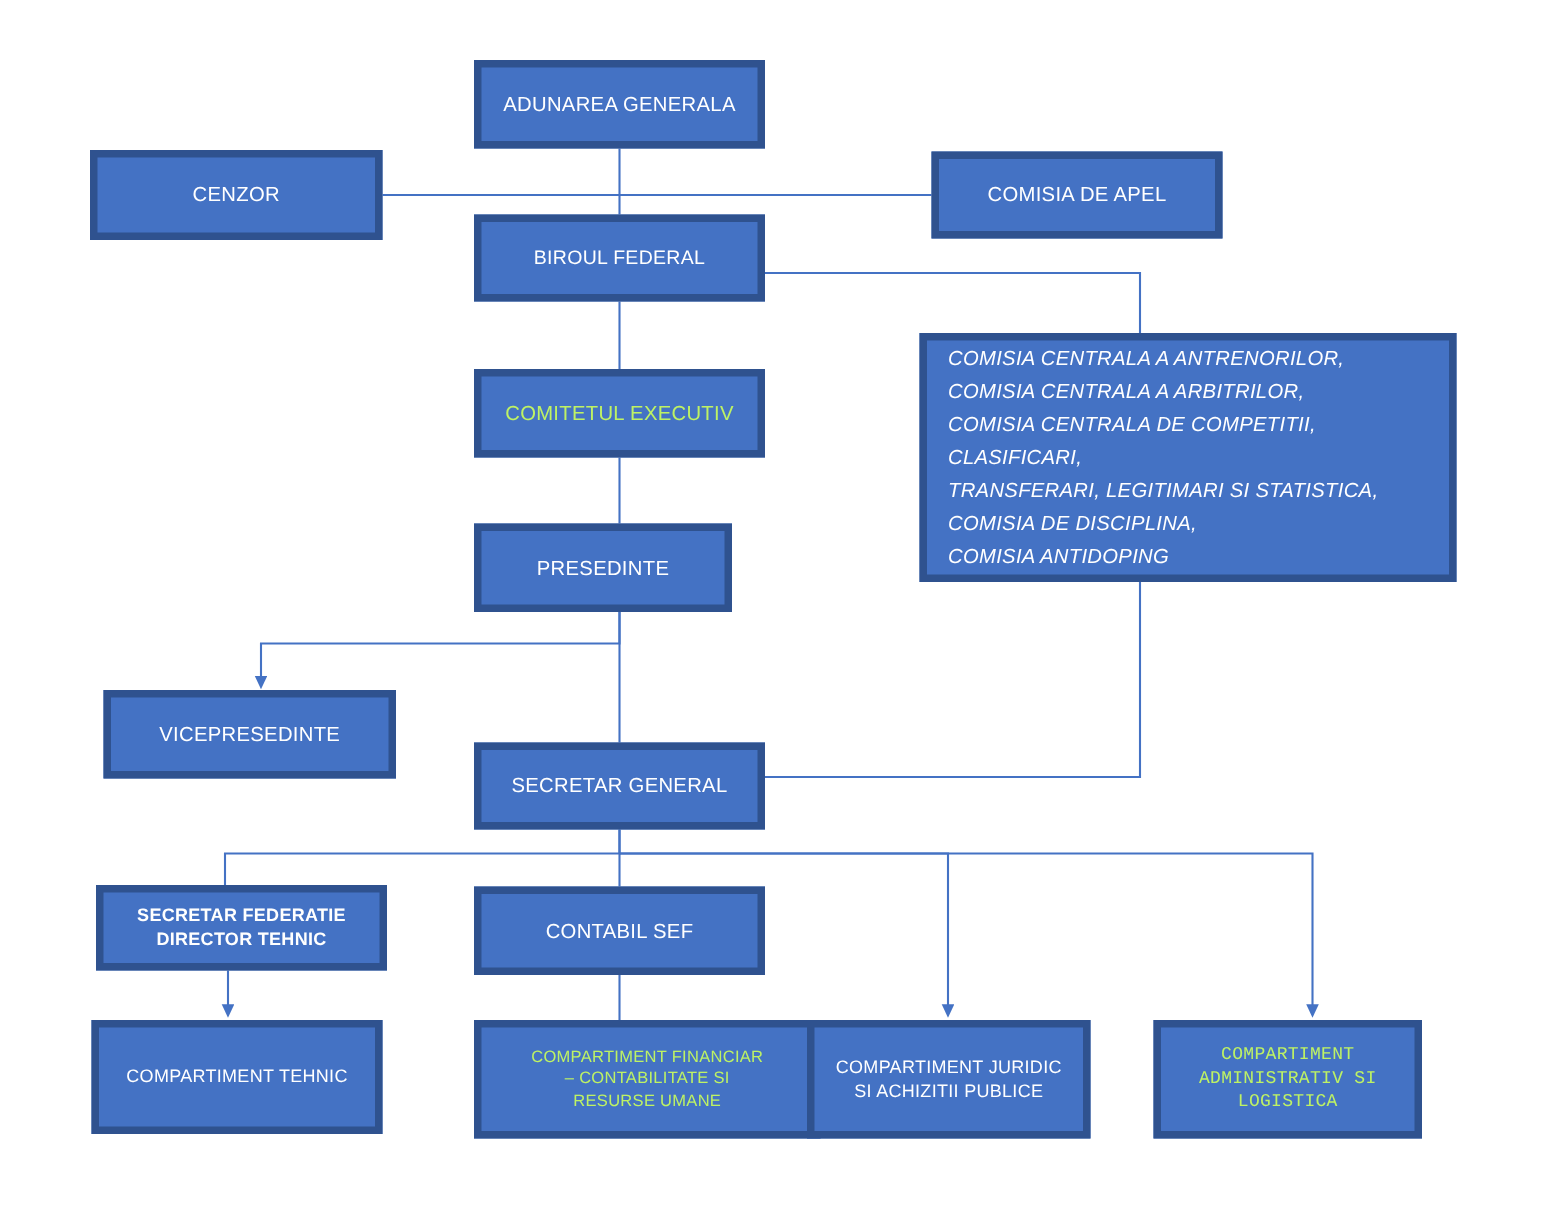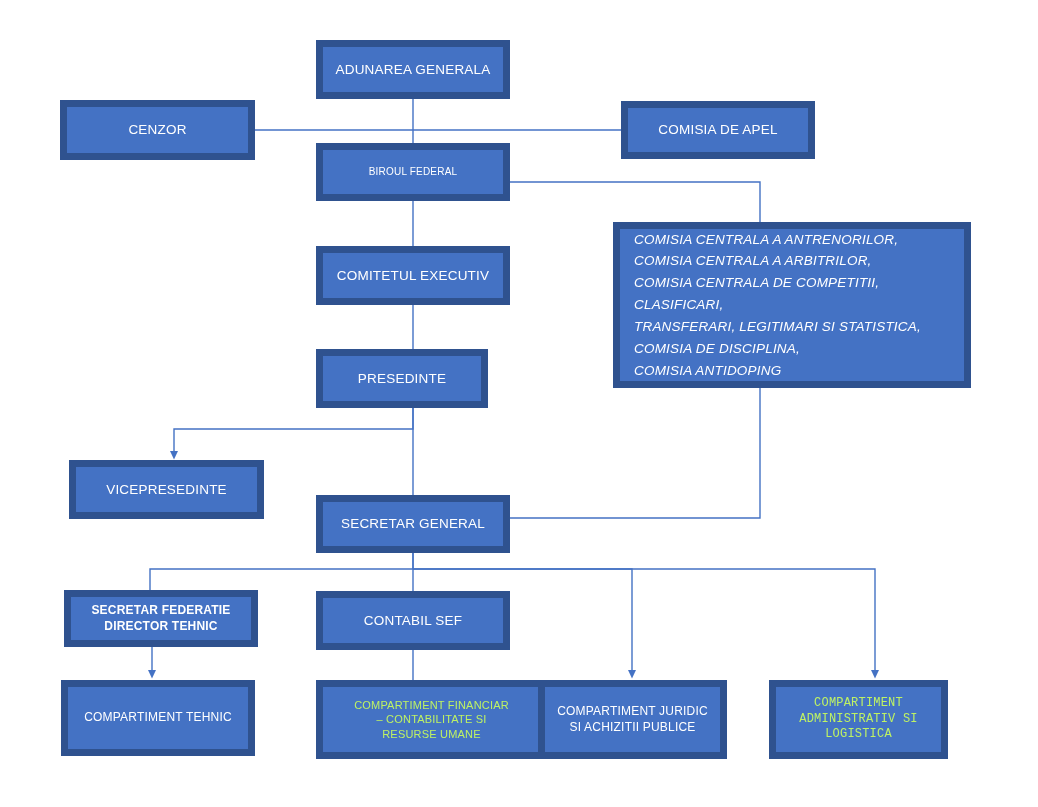--- a/index.html
+++ b/index.html
@@ -23,21 +23,21 @@
     left: 0;
     top: 0;
     width: 1038px;
     height: 807px;
     pointer-events: none;
   }
   .node {
     position: absolute;
     box-sizing: border-box;
     background: #4472C4;
-    border: 7px solid #000000;
+    border: 5px solid #000000;
     color: #FFFFFF;
     display: flex;
     align-items: center;
     justify-content: center;
     text-align: center;
     letter-spacing: 0.2px;
     line-height: 1.32;
     font-weight: 400;
     z-index: 2;
   }
@@ -89,24 +89,24 @@
   <div id="node-group">
       <div class="node" style="left: 316px; top: 40px; width: 194px; height: 59px; font-size: 13.5px; background: rgb(68, 114, 196); border-color: rgb(47, 82, 143); color: rgb(255, 255, 255);">
         <span class="node-label">ADUNAREA GENERALA</span>
       </div>
       <div class="node" style="left: 60px; top: 100px; width: 195px; height: 60px; font-size: 13.5px; background: rgb(68, 114, 196); border-color: rgb(47, 82, 143); color: rgb(255, 255, 255); justify-content: center;">
         <span class="node-label">CENZOR</span>
       </div>
       <div class="node" style="left: 621px; top: 101px; width: 194px; height: 58px; font-size: 13.5px; background: rgb(68, 114, 196); border-color: rgb(47, 82, 143); color: rgb(255, 255, 255);">
         <span class="node-label">COMISIA DE APEL</span>
       </div>
-      <div class="node" style="left: 316px; top: 143px; width: 194px; height: 58px; font-size: 10px; background: rgb(68, 114, 196); border-color: rgb(47, 82, 143); color: rgb(255, 255, 255);">
+      <div class="node" style="left: 316px; top: 143px; width: 194px; height: 58px; font-size: 13px; background: rgb(68, 114, 196); border-color: rgb(47, 82, 143); color: rgb(255, 255, 255);">
         <span class="node-label">BIROUL FEDERAL</span>
       </div>
-      <div class="node" style="left: 316px; top: 246px; width: 194px; height: 59px; font-size: 13.5px; background: rgb(68, 114, 196); border-color: rgb(47, 82, 143); color: #ffffff;">
+      <div class="node" style="left: 316px; top: 246px; width: 194px; height: 59px; font-size: 13.5px; background: rgb(68, 114, 196); border-color: rgb(47, 82, 143); color: #bef264;">
         <span class="node-label">COMITETUL EXECUTIV</span>
       </div>
       <div class="node align-left" style="left: 613px; top: 222px; width: 358px; height: 166px; font-size: 13.5px; background: rgb(68, 114, 196); border-color: rgb(47, 82, 143); color: rgb(255, 255, 255); font-style: italic;">
         <span class="node-label">COMISIA CENTRALA A ANTRENORILOR,
 COMISIA CENTRALA A ARBITRILOR,
 COMISIA CENTRALA DE COMPETITII, CLASIFICARI,
 TRANSFERARI, LEGITIMARI SI STATISTICA,
 COMISIA DE DISCIPLINA,
 COMISIA ANTIDOPING</span>
       </div>

